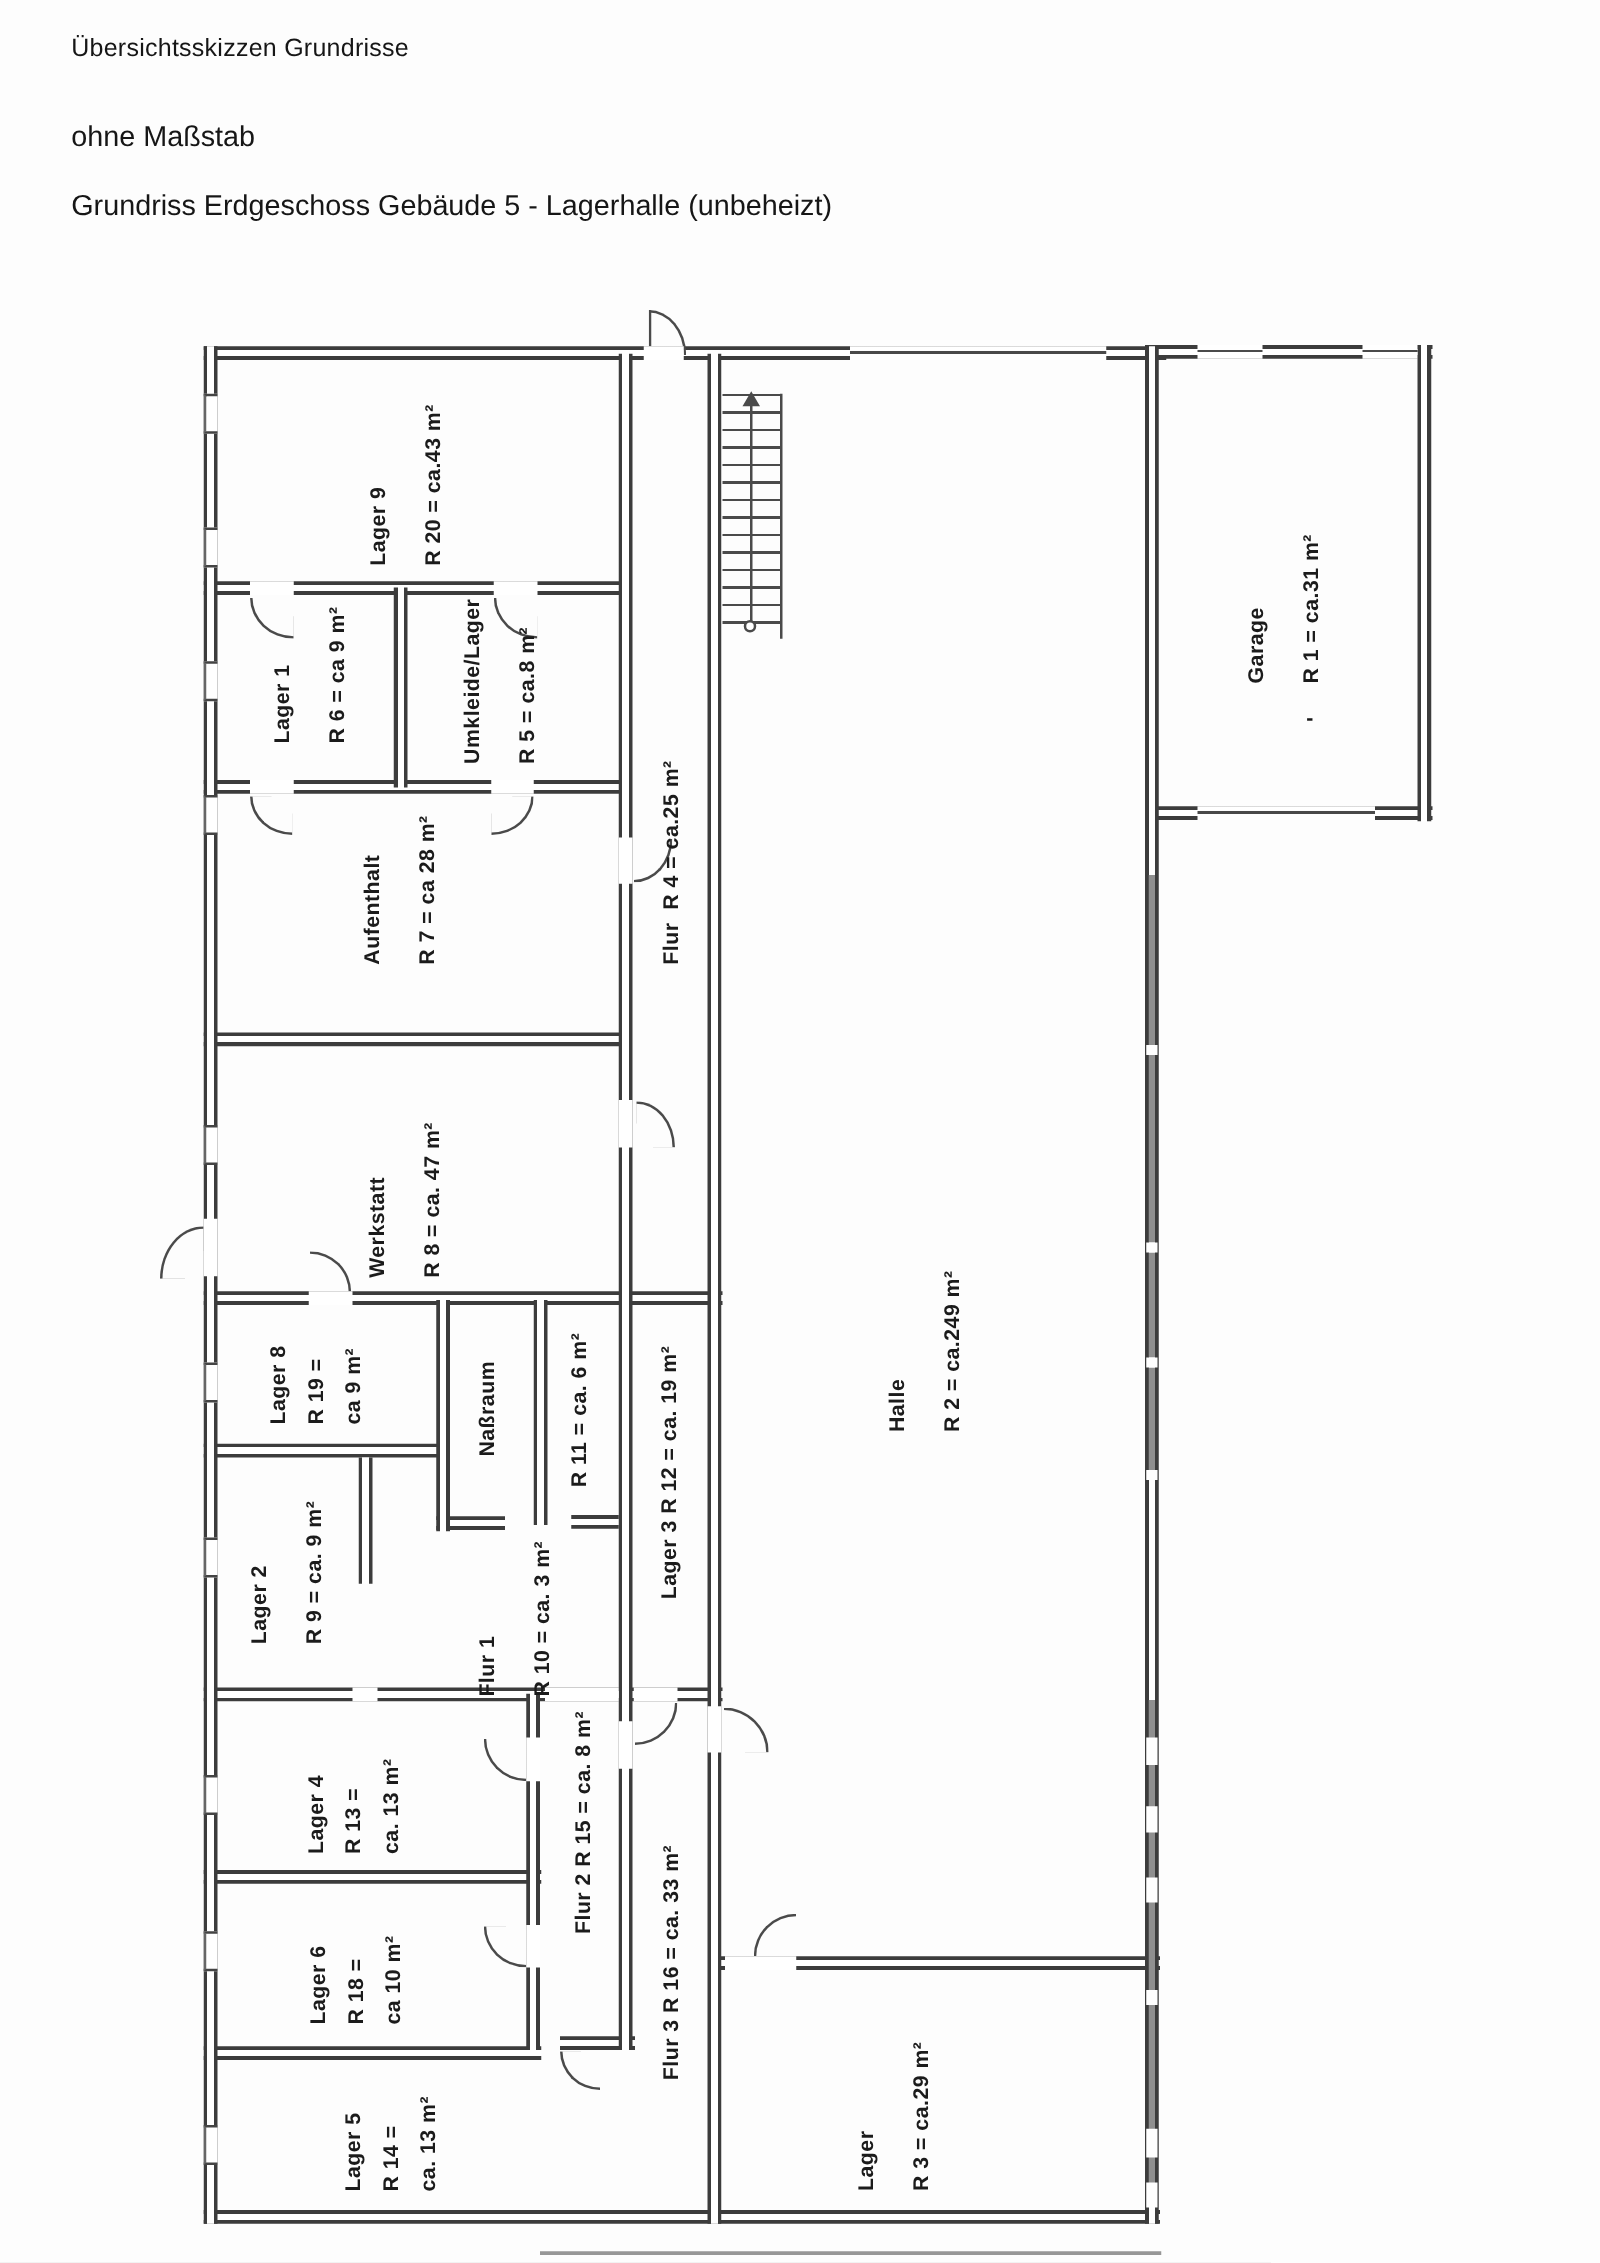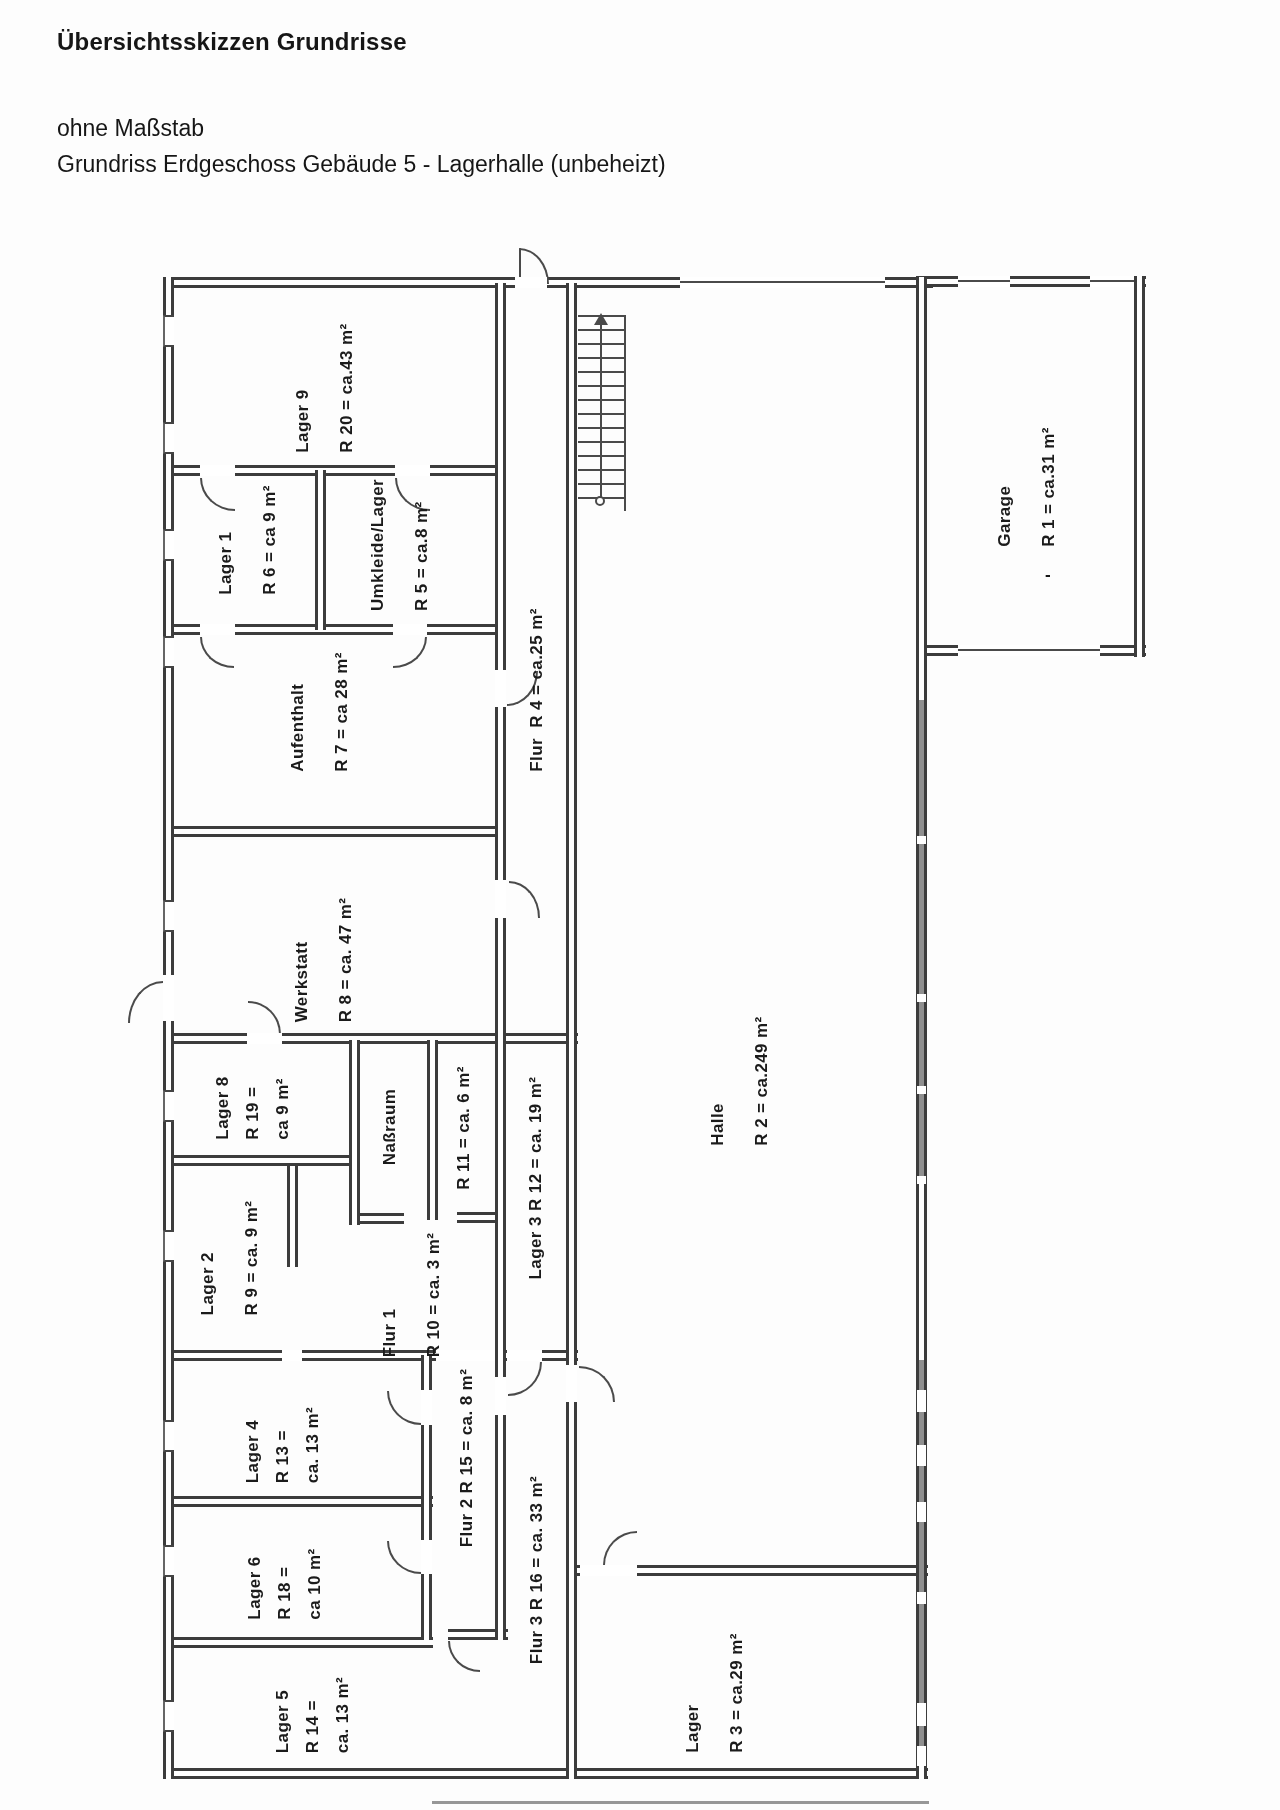--- a/index.html
+++ b/index.html
@@ -1,20 +1,20 @@
 <!DOCTYPE html>
 <html><head>
 <meta charset="utf-8">
 <style>
   html,body{margin:0;padding:0;background:#e9e9e9;}
   .page{position:relative;width:1280px;height:1810px;background:#fdfdfd;overflow:hidden;
         font-family:"Liberation Sans",sans-serif;color:#161616;}
   .hdr{position:absolute;left:57px;white-space:pre;}
-  .hdr.h1{top:28px;font-size:24px;font-weight:bold;letter-spacing:.2px;}
-  .hdr.h2{top:96px;font-size:23px;margin-top:19px;}
+  .hdr.h1{top:28px;font-size:20px;font-weight:normal;letter-spacing:.2px;}
+  .hdr.h2{top:96px;font-size:23px;}
   .hdr.h3{top:151px;font-size:23px;}
 
   
   .wh{position:absolute;height:11px;z-index:1;
       background:linear-gradient(to bottom,#3c3c3c 0 3px,#fff 3px 8px,#3c3c3c 8px 11px);}
   .wv{position:absolute;width:11px;z-index:1;
       background:linear-gradient(to right,#3c3c3c 0 3px,#fff 3px 8px,#3c3c3c 8px 11px);}
   .coreseg{position:absolute;left:919px;width:5px;background:#8f8f8f;z-index:2;}
   .gapH{position:absolute;height:11px;background:#fff;z-index:3;}
   .gapV{position:absolute;width:11px;background:#fff;z-index:3;}

